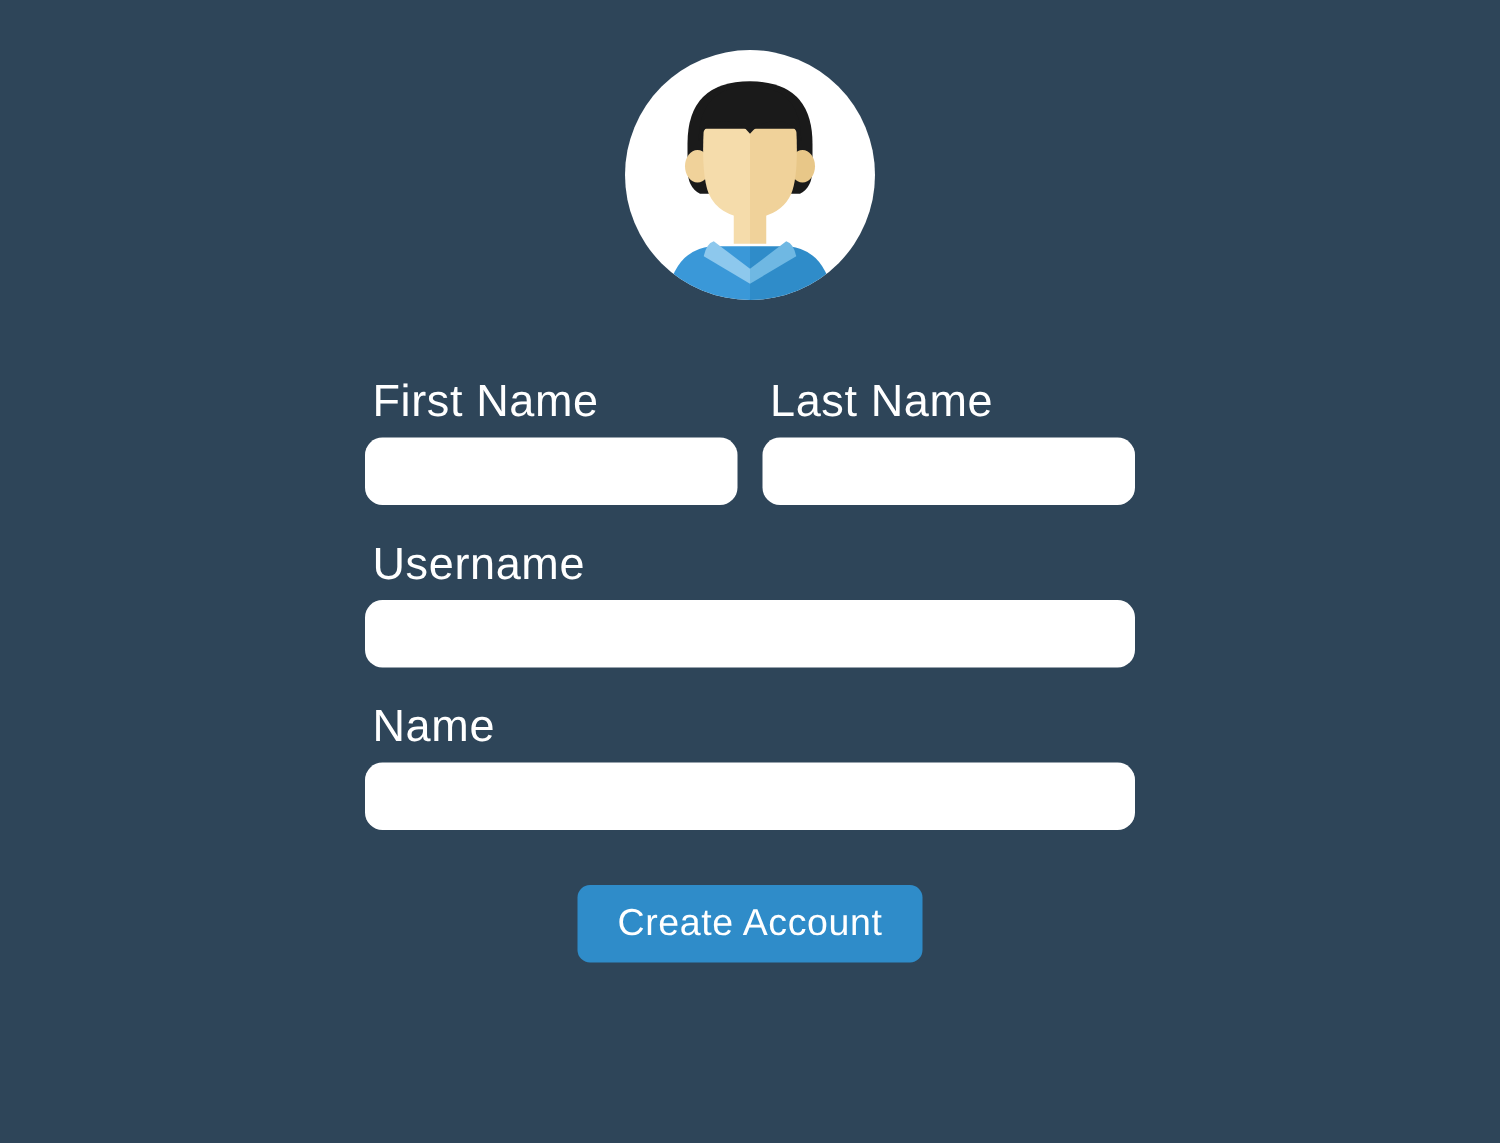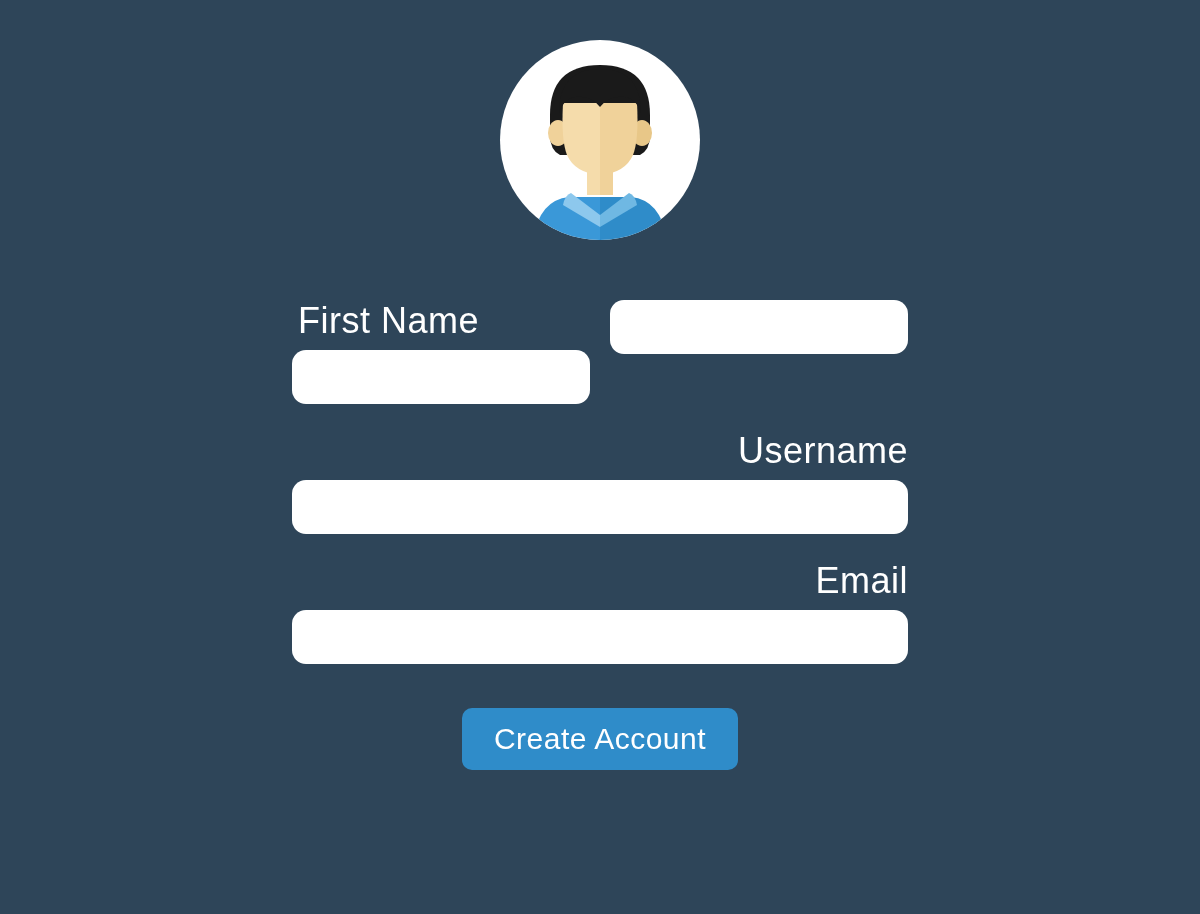--- a/index.html
+++ b/index.html
@@ -48,21 +48,20 @@
     }
 
     .field-group {
       flex: 1;
       display: flex;
       flex-direction: column;
     }
 
     .field-group.full {
       width: 100%;
-      align-items: flex-end;
     }
 
     .field-label {
       color: #ffffff;
       font-size: 36px;
       font-weight: 300;
       letter-spacing: 0.5px;
       margin-bottom: 8px;
       padding-left: 6px;
     }
@@ -131,34 +130,35 @@
 </div>
 
 <div class="form-container">
 
   <div class="row">
     <div class="field-group">
       <label class="field-label">First Name</label>
       <input type="text" class="text-input" value="" style="">
     </div>
     <div class="field-group">
+      <label class="field-label">Last Name</label>
       <input type="text" class="text-input" value="" style="">
     </div>
   </div>
 
   <div class="row">
     <div class="field-group full">
       <label class="field-label">Username</label>
       <input type="text" class="text-input" value="" style="">
     </div>
   </div>
 
   <div class="row">
     <div class="field-group full">
-      <label class="field-label">Email</label>
+      <label class="field-label">Name</label>
       <input type="text" class="text-input" value="" style="">
     </div>
   </div>
 
   <div class="button-row">
     <button class="submit-button">Create Account</button>
   </div>
 
 </div>
 

